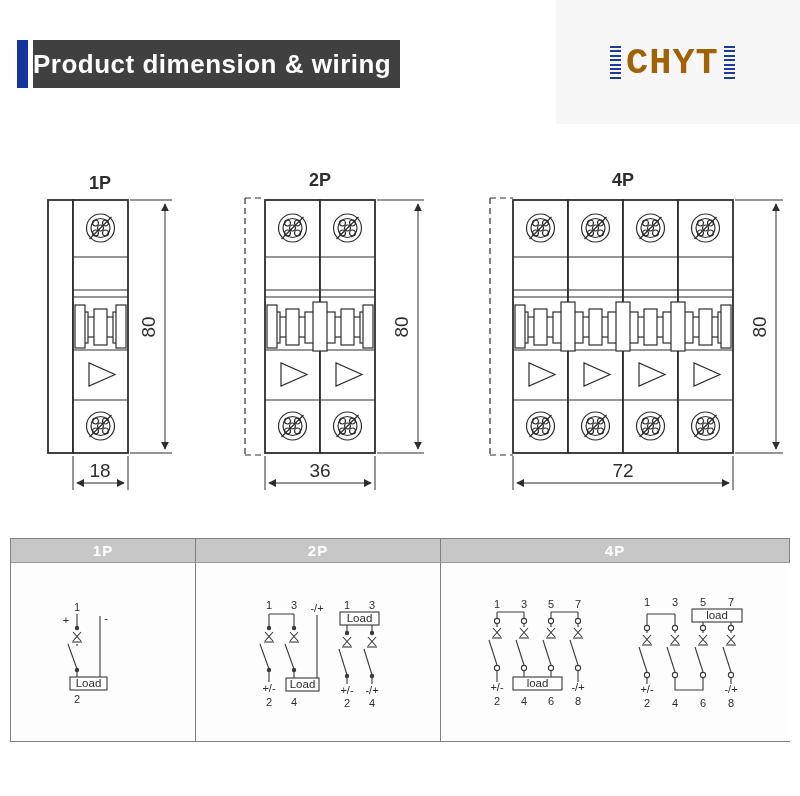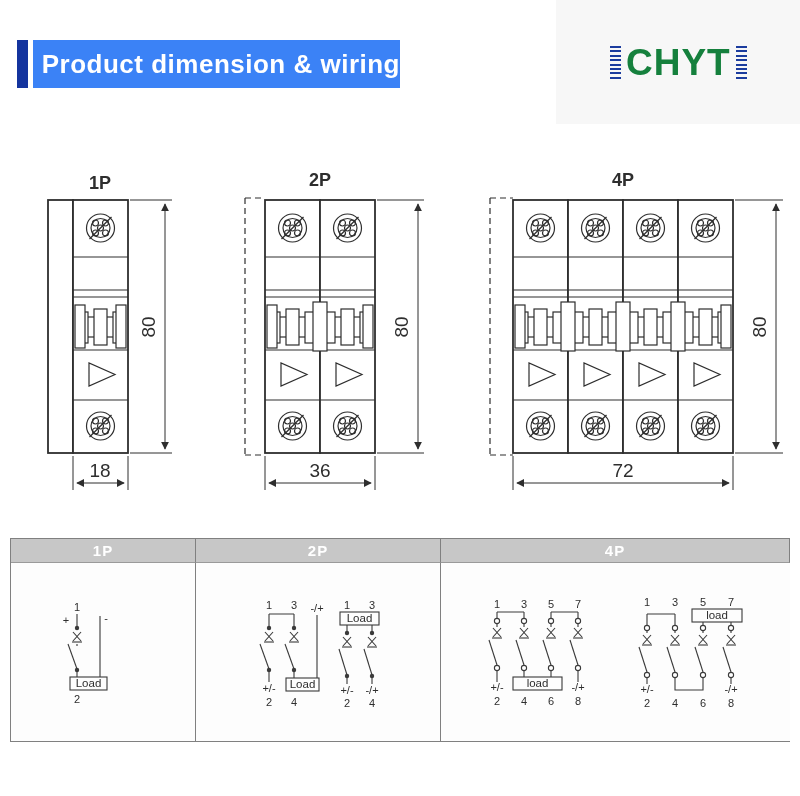--- a/index.html
+++ b/index.html
@@ -3,28 +3,28 @@
 <meta charset="utf-8">
 <style>
   html,body{margin:0;padding:0;}
   body{
     width:800px;height:796px;position:relative;background:#ffffff;
     font-family:"Liberation Sans", sans-serif;overflow:hidden;
   }
   .logo-bg{position:absolute;left:556px;top:0;width:244px;height:124px;background:#f7f7f7;}
   
   .banner-accent{position:absolute;left:17px;top:40px;width:11px;height:48px;background:#14349e;}
-  .banner{position:absolute;left:33px;top:40px;width:367px;height:48px;background:#3b82f6;
-          display:flex;align-items:center;justify-content:flex-end;}
+  .banner{position:absolute;left:33px;top:40px;width:367px;height:48px;background:#404040;
+          display:flex;align-items:center;justify-content:flex-start;}
   .banner-title{color:#ffffff;font-size:26px;font-weight:bold;letter-spacing:.5px;white-space:nowrap;}
   .logo{position:absolute;left:610px;top:44px;height:38px;display:flex;align-items:center;gap:5px;}
   .logo-stripe{width:11px;height:34px;
     background:repeating-linear-gradient(to bottom,#1b3c9e 0px,#1b3c9e 2px,transparent 2px,transparent 4.4px);}
-  .logo-text{color:#15803d;font-size:37px;font-weight:800;letter-spacing:1px;
-    transform:scaleY(1.02);line-height:34px;}
+  .logo-text{color:#a16207;font-size:37px;font-weight:800;letter-spacing:1px;
+    transform:scaleY(1.02);line-height:34px;font-family:Liberation Mono, monospace;}
   
   svg text{font-family:"Liberation Sans", sans-serif;fill:#2e2e2e;}
   .drw{position:absolute;left:0;top:160px;}
   .ln{stroke:#2e2e2e;fill:none;}
   .thk{stroke-width:1.8;}
   .thn{stroke-width:1.2;}
   .wht{fill:#ffffff;}
   .dsh{stroke-dasharray:6 4;}
   .dim{stroke:#2e2e2e;stroke-width:1;fill:none;}
   .dimtxt{font-size:19px;}

